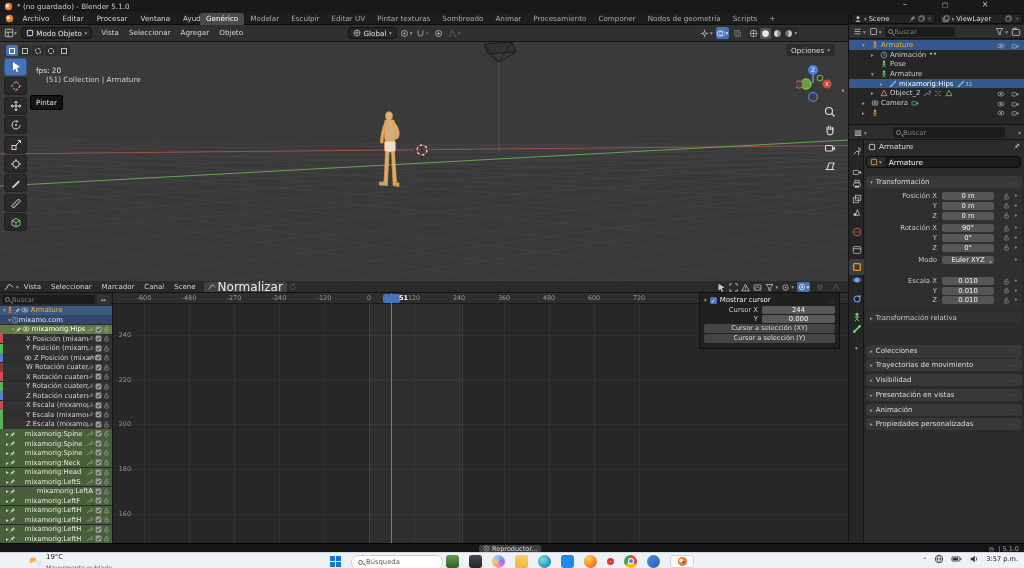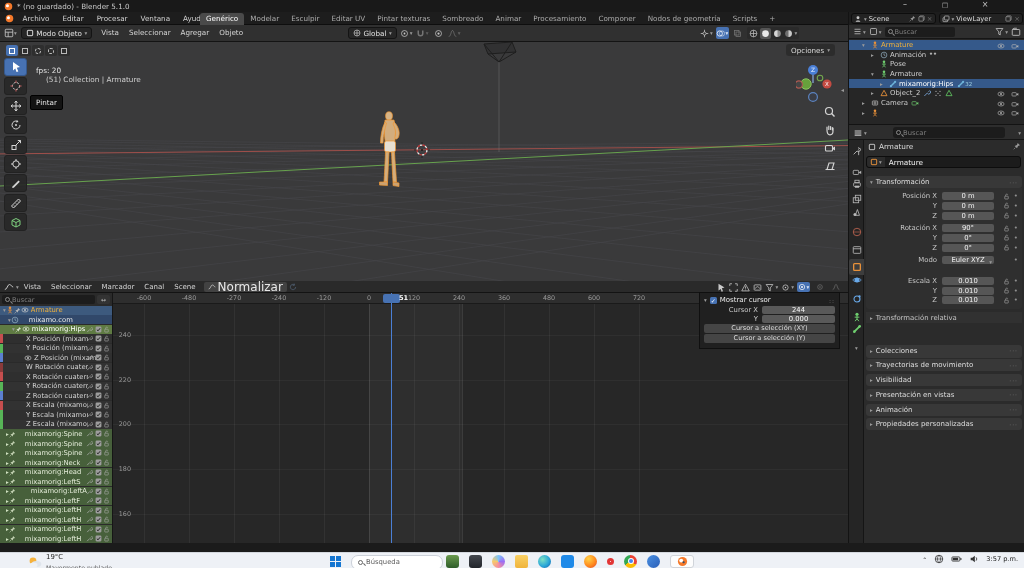--- a/index.html
+++ b/index.html
@@ -506,21 +506,21 @@
               <circle cx="6" cy="6" r="1.4" fill="#cfcfcf"></circle>
             </svg>
             <span class="lbl" style="color:#f0b13c;margin-left:2px">Armature</span>
           </div>
           <div class="grow" style="background:#31486a;padding-left:8px">
             <span class="chev">▾</span>
             <svg width="8" height="8" viewBox="0 0 12 12">
               <circle cx="6" cy="6" r="4.3" fill="none" stroke="#9ab6c9"></circle>
               <path d="M6 3.5 V6 L8 7.2" stroke="#9ab6c9" fill="none"></path>
             </svg>
-            <span class="lbl" style="color:#e8e8e8;margin-left:10px">mixamo.com</span>
+            <span class="lbl" style="color:#e8e8e8;margin-left:0">mixamo.com</span>
           </div>
           <div class="grow" style="background:#5f7b43;padding-left:12px">
             <span class="chev">▾</span>
             <svg width="7" height="7" viewBox="0 0 12 12">
               <path d="M7 1.5 L10.5 5 L7.5 6 L6 9.5 L2.5 6 L6 4.5 Z" fill="#d8e2cc"></path>
               <path d="M3.5 8.5 L1 11" stroke="#d8e2cc"></path>
             </svg>
             <svg width="8" height="8" viewBox="0 0 12 12">
               <ellipse cx="6" cy="6" rx="4.6" ry="3" fill="none" stroke="#e8eee0"></ellipse>
               <circle cx="6" cy="6" r="1.4" fill="#e8eee0"></circle>
@@ -958,21 +958,21 @@
           </div>
           <div class="grow" style="background:#47603b;padding-left:6px">
             <span class="chev" style="color:#cfe0c0">▸</span>
             <svg width="7" height="7" viewBox="0 0 12 12">
               <path d="M7 1.5 L10.5 5 L7.5 6 L6 9.5 L2.5 6 L6 4.5 Z" fill="#c5d4b5"></path>
               <path d="M3.5 8.5 L1 11" stroke="#c5d4b5"></path>
             </svg>
             <svg width="8" height="8" viewBox="0 0 12 12">
               <path d="M1 9 #cfe0c04 9 4 3 6.5 3 #cfe0c09 3 9 6 11 6" fill="none" stroke="#cfe0c0" stroke-width="1.2"></path>
             </svg>
-            <span class="lbl" style="color:#e4ecd9;margin-left:7px">mixamorig:LeftA</span>
+            <span class="lbl" style="color:#e4ecd9;margin-left:13px">mixamorig:LeftA</span>
             <span class="ri" style="right:19px">
               <svg width="7" height="7" viewBox="0 0 12 12">
                 <path d="M2 10.5 L6.5 6 M6.5 6 a2.6 2.6 0 1 0 3.5-3.5 l-1.8 1.8" stroke="#b0b0b0" fill="none" stroke-width="1.3"></path>
               </svg>
             </span>
             <span class="ri" style="right:10.5px">
               <svg width="7" height="7" viewBox="0 0 12 12">
                 <rect x="1" y="1" width="10" height="10" rx="2" fill="#9d9d9d"></rect>
                 <path d="M3.2 6.3 L5.2 8.3 L8.8 3.8" stroke="#1d1d1d" stroke-width="1.6" fill="none"></path>
               </svg>
@@ -1682,20 +1682,35 @@
           </div>
           <div class="sect" style="top:278.2px">
             <span class="chev">▸</span>
             <span>Propiedades personalizadas</span>
             <span class="dots">···</span>
           </div>
         </div>
     </div>
   </div>
 
+  <div id="statusbar">
+    <div id="player-pill">
+      <svg width="7" height="7" viewBox="0 0 12 12">
+          <circle cx="6" cy="6" r="4.5" fill="none" stroke="#b5b5b5"></circle>
+          <path d="M4 4 L8 8 M8 4 L4 8" stroke="#b5b5b5"></path>
+        </svg>
+      <span>Reproductor...</span>
+    </div>
+    <div id="version">
+      <svg width="7" height="7" viewBox="0 0 12 12">
+          <path d="M3 6 V3.2 M4.8 5.5 V2.2 M6.6 5.5 V2.6 M8.4 6 V3.6 M3 6 C3 9 4 10.8 6 10.8 C8 10.8 9 9.5 9 7 V4" fill="none" stroke="#9a9a9a" stroke-linecap="round"></path>
+        </svg>
+      <span>| 5.1.0</span>
+    </div>
+  </div>
 
   <div id="taskbar">
     <div class="flex abs" style="left:28px;top:1px;gap:4px">
       <svg width="14" height="13" viewBox="0 0 14 13">
           <circle cx="5" cy="5" r="3.4" fill="#f6b23c"></circle>
           <ellipse cx="8.5" cy="8" rx="4.8" ry="3" fill="#dfe5ec"></ellipse>
           <ellipse cx="5.5" cy="9" rx="4" ry="2.6" fill="#eef1f5"></ellipse>
         </svg>
       <span style="display:flex;flex-direction:column;line-height:7px">
         <span style="color:#1c1c1c;font-size:6.9px">19°C</span>

